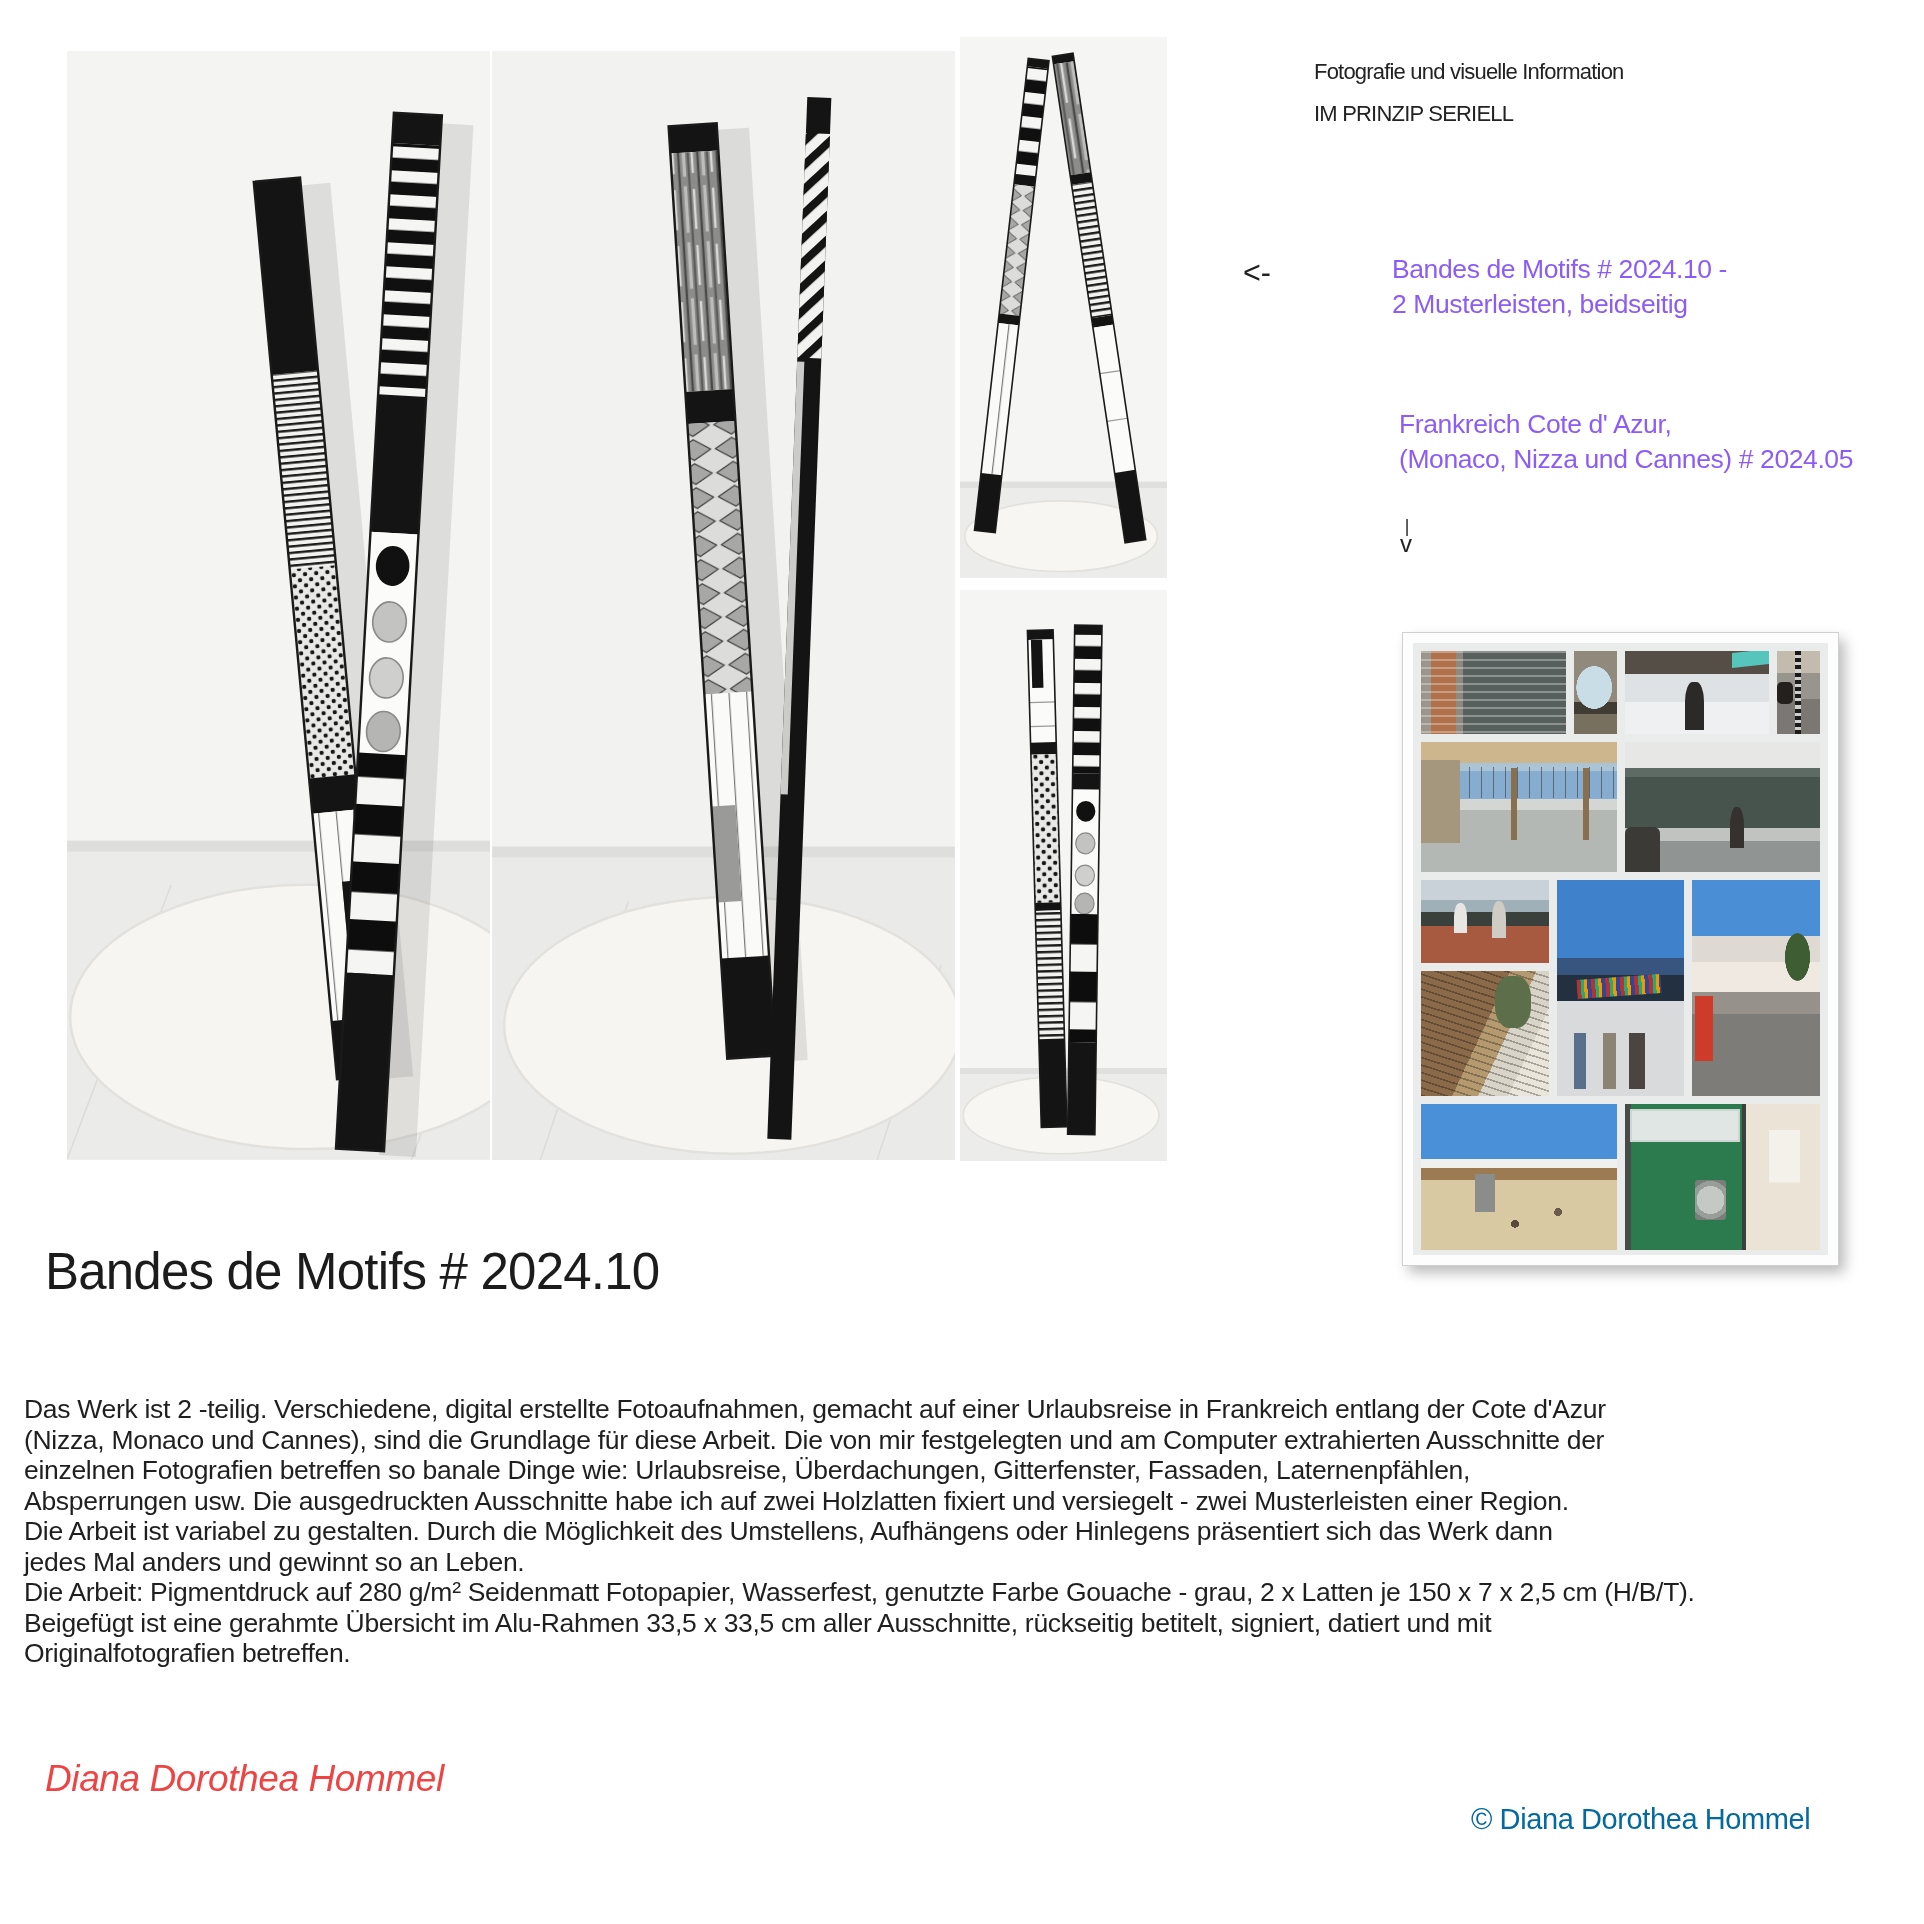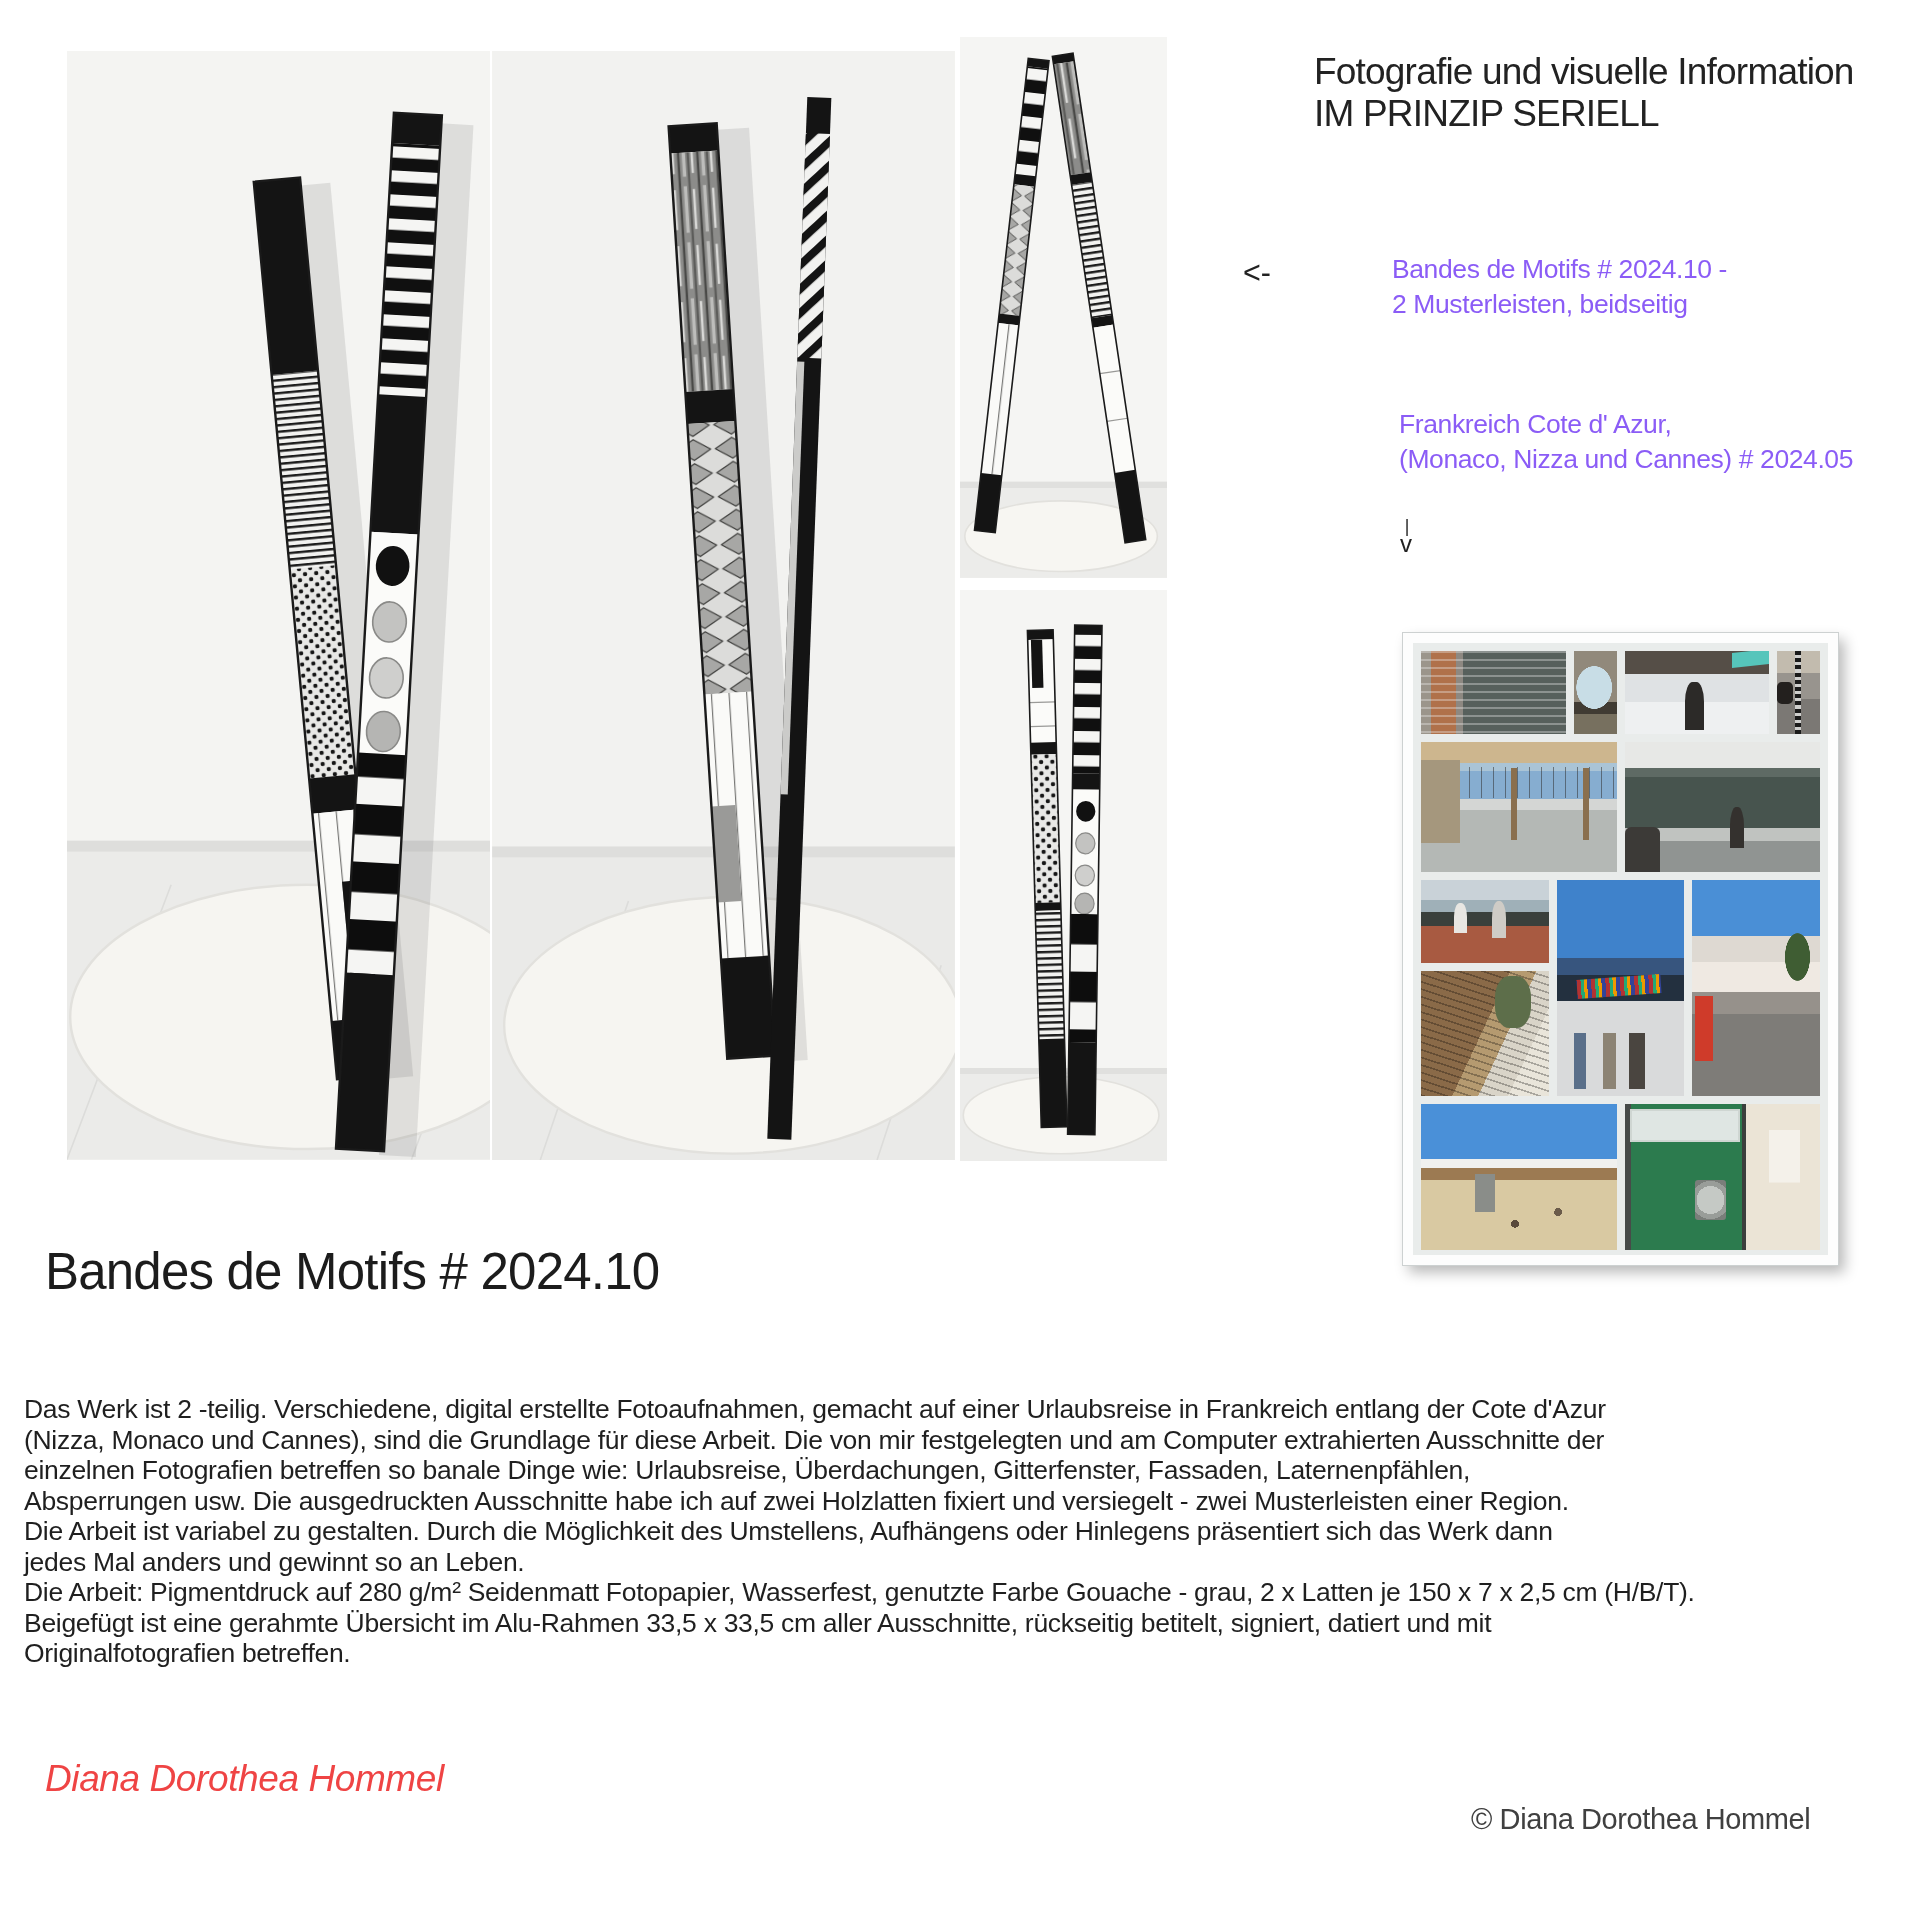--- a/index.html
+++ b/index.html
@@ -2,32 +2,32 @@
 <html style="font-size:13px"><head>
 <meta charset="utf-8">
 <style>
   html,body{margin:0;padding:0;}
   body{
     width:1925px;height:1925px;position:relative;background:#ffffff;
     font-family:"Liberation Sans", sans-serif;color:#1a1a1a;overflow:hidden;
   }
   .abs{position:absolute;}
   
-  .hdr{left:1314px;top:51px;font-size:37px;line-height:42px;letter-spacing:-0.8px;color:#222;}
+  .hdr{left:1314px;top:51px;font-size:22px;line-height:42px;letter-spacing:-0.8px;color:#222;}
   .arrow-left{left:1243px;top:255px;font-size:30.5px;color:#222;}
   .lbl{font-size:26.5px;line-height:35px;letter-spacing:-0.4px;color:#8b5cf6;}
   .lbl-work{left:1392px;top:252px;}
   .lbl-photos{left:1399px;top:407px;}
   .arrow-down{left:1400px;top:520px;font-size:24px;line-height:21px;color:#222;}
   .arrow-down .tick{display:block;font-size:17.6px;line-height:13px;margin-left:4.8px;}
   .page-title{left:45px;top:1242px;font-size:51px;letter-spacing:-0.8px;color:#1c1c1c;}
   .body-text{left:24px;top:1394px;width:1877px;font-size:26.5px;line-height:30.5px;letter-spacing:-0.3px;color:#1f1f1f;}
   .body-text div{white-space:nowrap;}
   .signature{left:45px;top:1758px;font-size:37px;letter-spacing:-0.4px;color:#ef4444;font-style:italic;}
-  .copyright{left:1471px;top:1803px;font-size:29px;letter-spacing:-0.4px;color:#404040;}
+  .copyright{left:1471px;top:1803px;font-size:29px;letter-spacing:-0.4px;color:#0369a1;}
   
   .photo{background:#f4f4f2;}
   .photo svg{display:block;}
   
   .collage{
     left:1402px;top:632px;width:437px;height:634px;background:#fdfdfd;
     border:0.8px solid #cdd1d1;box-shadow:5.6px 7.2px 13px rgba(0,0,0,.28);
     padding:9.6px;box-sizing:border-box;
   }
   .collage-mat{

